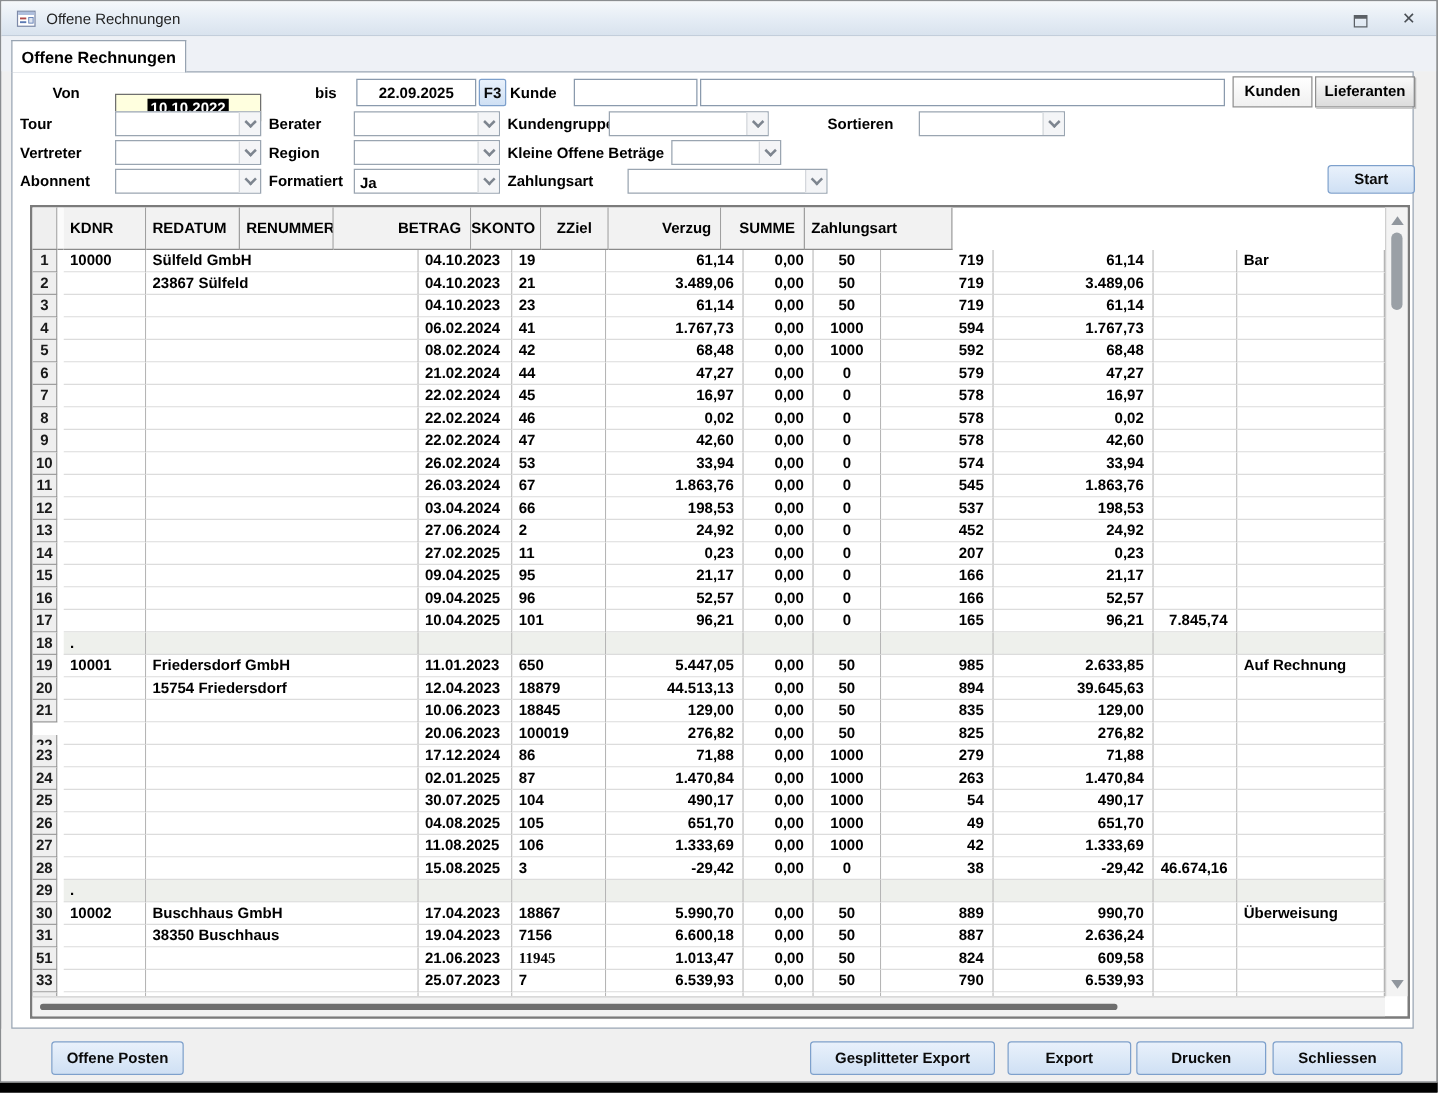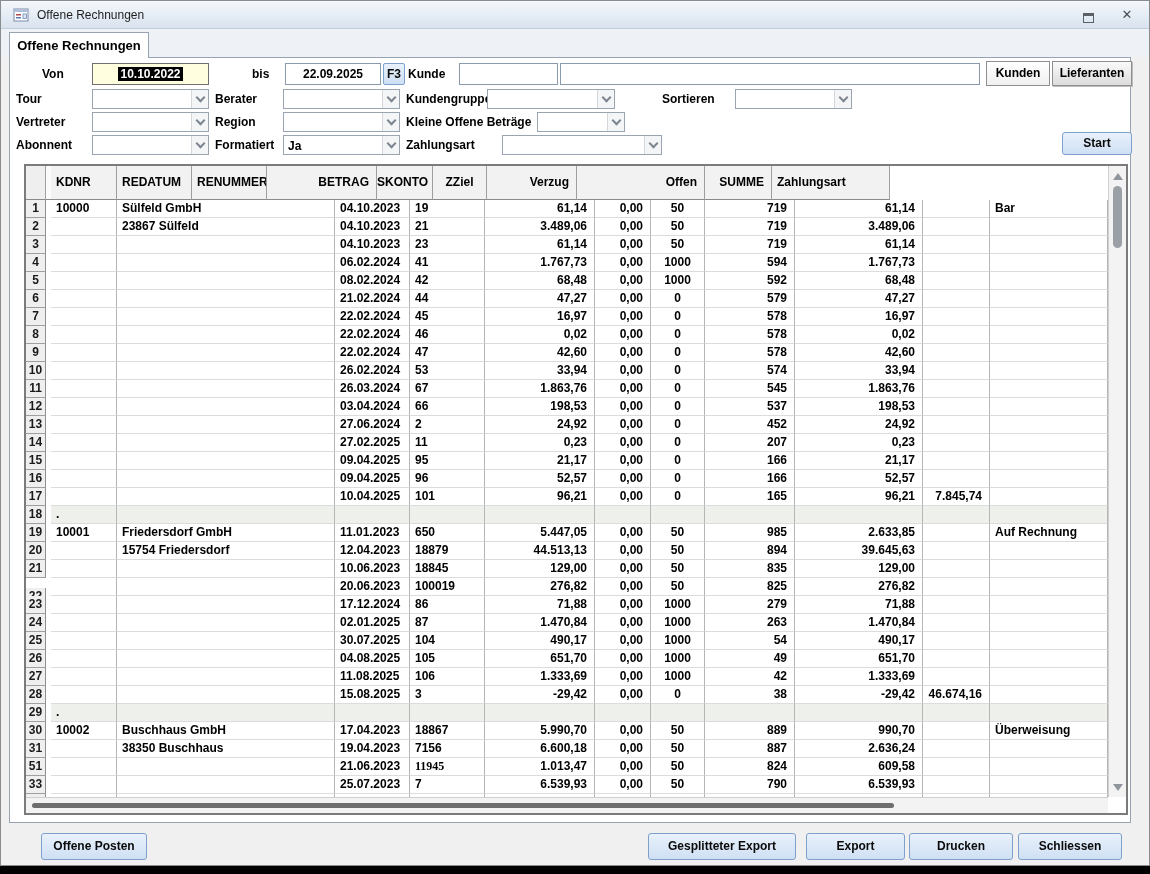--- a/index.html
+++ b/index.html
@@ -92,21 +92,21 @@
     <span class="winctl" style="left:1076px;"><span class="restore-box"></span></span>
     <span class="winctl close-x" style="left:1115px;top:7px;"><span>✕</span></span>
   </div>
 
   <div class="tabstrip"></div>
   <div class="tab">Offene Rechnungen</div>
 
   <div class="panel">
 
     <span class="lbl" style="left:32px;top:9px;">Von</span>
-    <div class="input von" style="left:82px;top:5px;width:117px;"><span class="sel">10.10.2022</span></div>
+    <div class="input von" style="left:82px;top:17px;width:117px;"><span class="sel">10.10.2022</span></div>
     <span class="lbl" style="left:242px;top:9px;">bis</span>
     <div class="input center" style="left:275px;top:5px;width:96px;">22.09.2025</div>
     <div class="bluebtn" style="left:373px;top:5px;width:22px;height:22px;line-height:20px;border-radius:2px;">F3</div>
     <span class="lbl" style="left:398px;top:9px;">Kunde</span>
     <div class="input" style="left:449px;top:5px;width:99px;"></div>
     <div class="input" style="left:550px;top:5px;width:420px;"></div>
     <div class="graybtn active" style="left:976px;top:3px;width:64px;height:25px;line-height:23px;">Kunden</div>
     <div class="graybtn raised" style="left:1042px;top:3px;width:80px;height:25px;line-height:23px;">Lieferanten</div>
 
     <span class="lbl" style="left:6px;top:34px;">Tour</span>
@@ -167,21 +167,20 @@
       <div class="ghead">
           <div class="th c rn" style="width: 20px;"></div>
           <div class="gapc gh"></div>
           <div class="th l" style="width: 66px;">KDNR</div>
           <div class="th l" style="width: 75px;">REDATUM</div>
           <div class="th l" style="width: 75px;">RENUMMER</div>
           <div class="th r" style="width: 110px;">BETRAG</div>
           <div class="th r" style="width: 56px;">SKONTO</div>
           <div class="th c" style="width: 54px;">ZZiel</div>
           <div class="th r" style="width: 90px;">Verzug</div>
-          <div class="th r" style="width: 128px;">Offen</div>
           <div class="th r" style="width: 67px;">SUMME</div>
           <div class="th l" style="width: 118px;">Zahlungsart</div>
         </div>
       <div class="gbody">
           <div class="tr">
             <div class="td c rn" style="width: 20px;">1</div>
             <div class="gapc"></div>
             <div class="td l" style="width: 66px;">10000</div>
             <div class="td l" style="width: 218px;">Sülfeld GmbH</div>
             <div class="td l" style="width: 75px;">04.10.2023</div>

